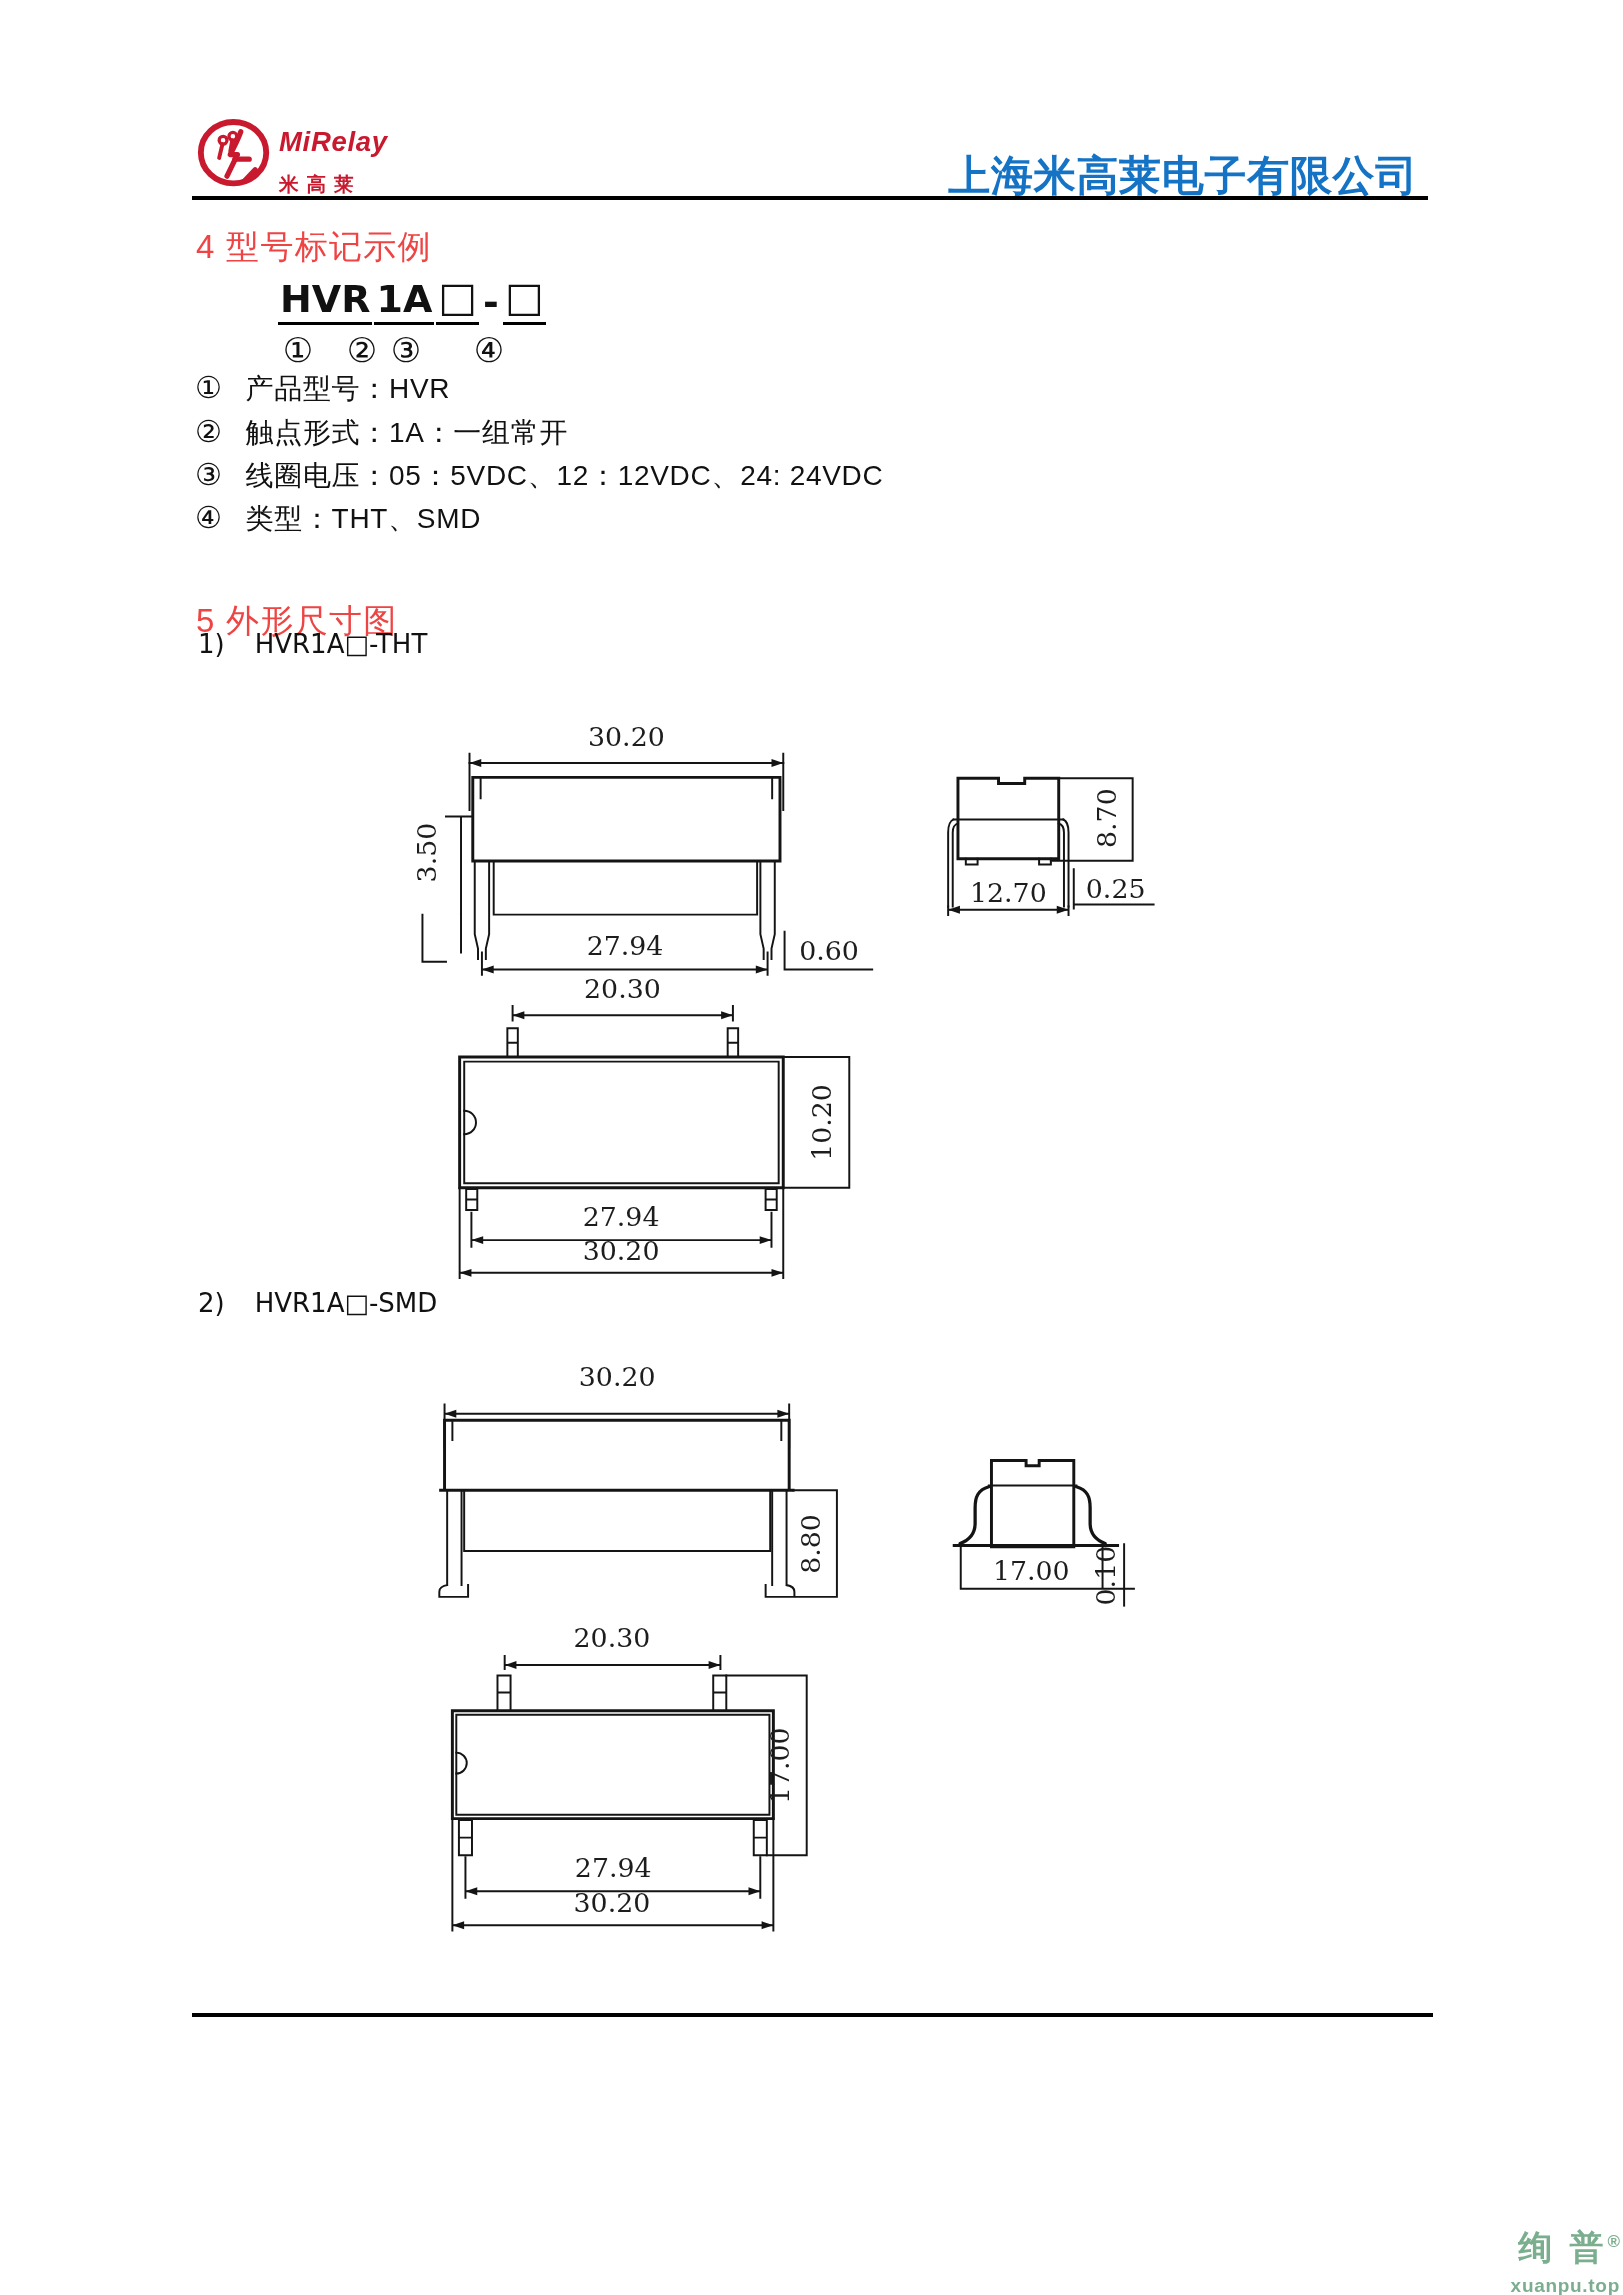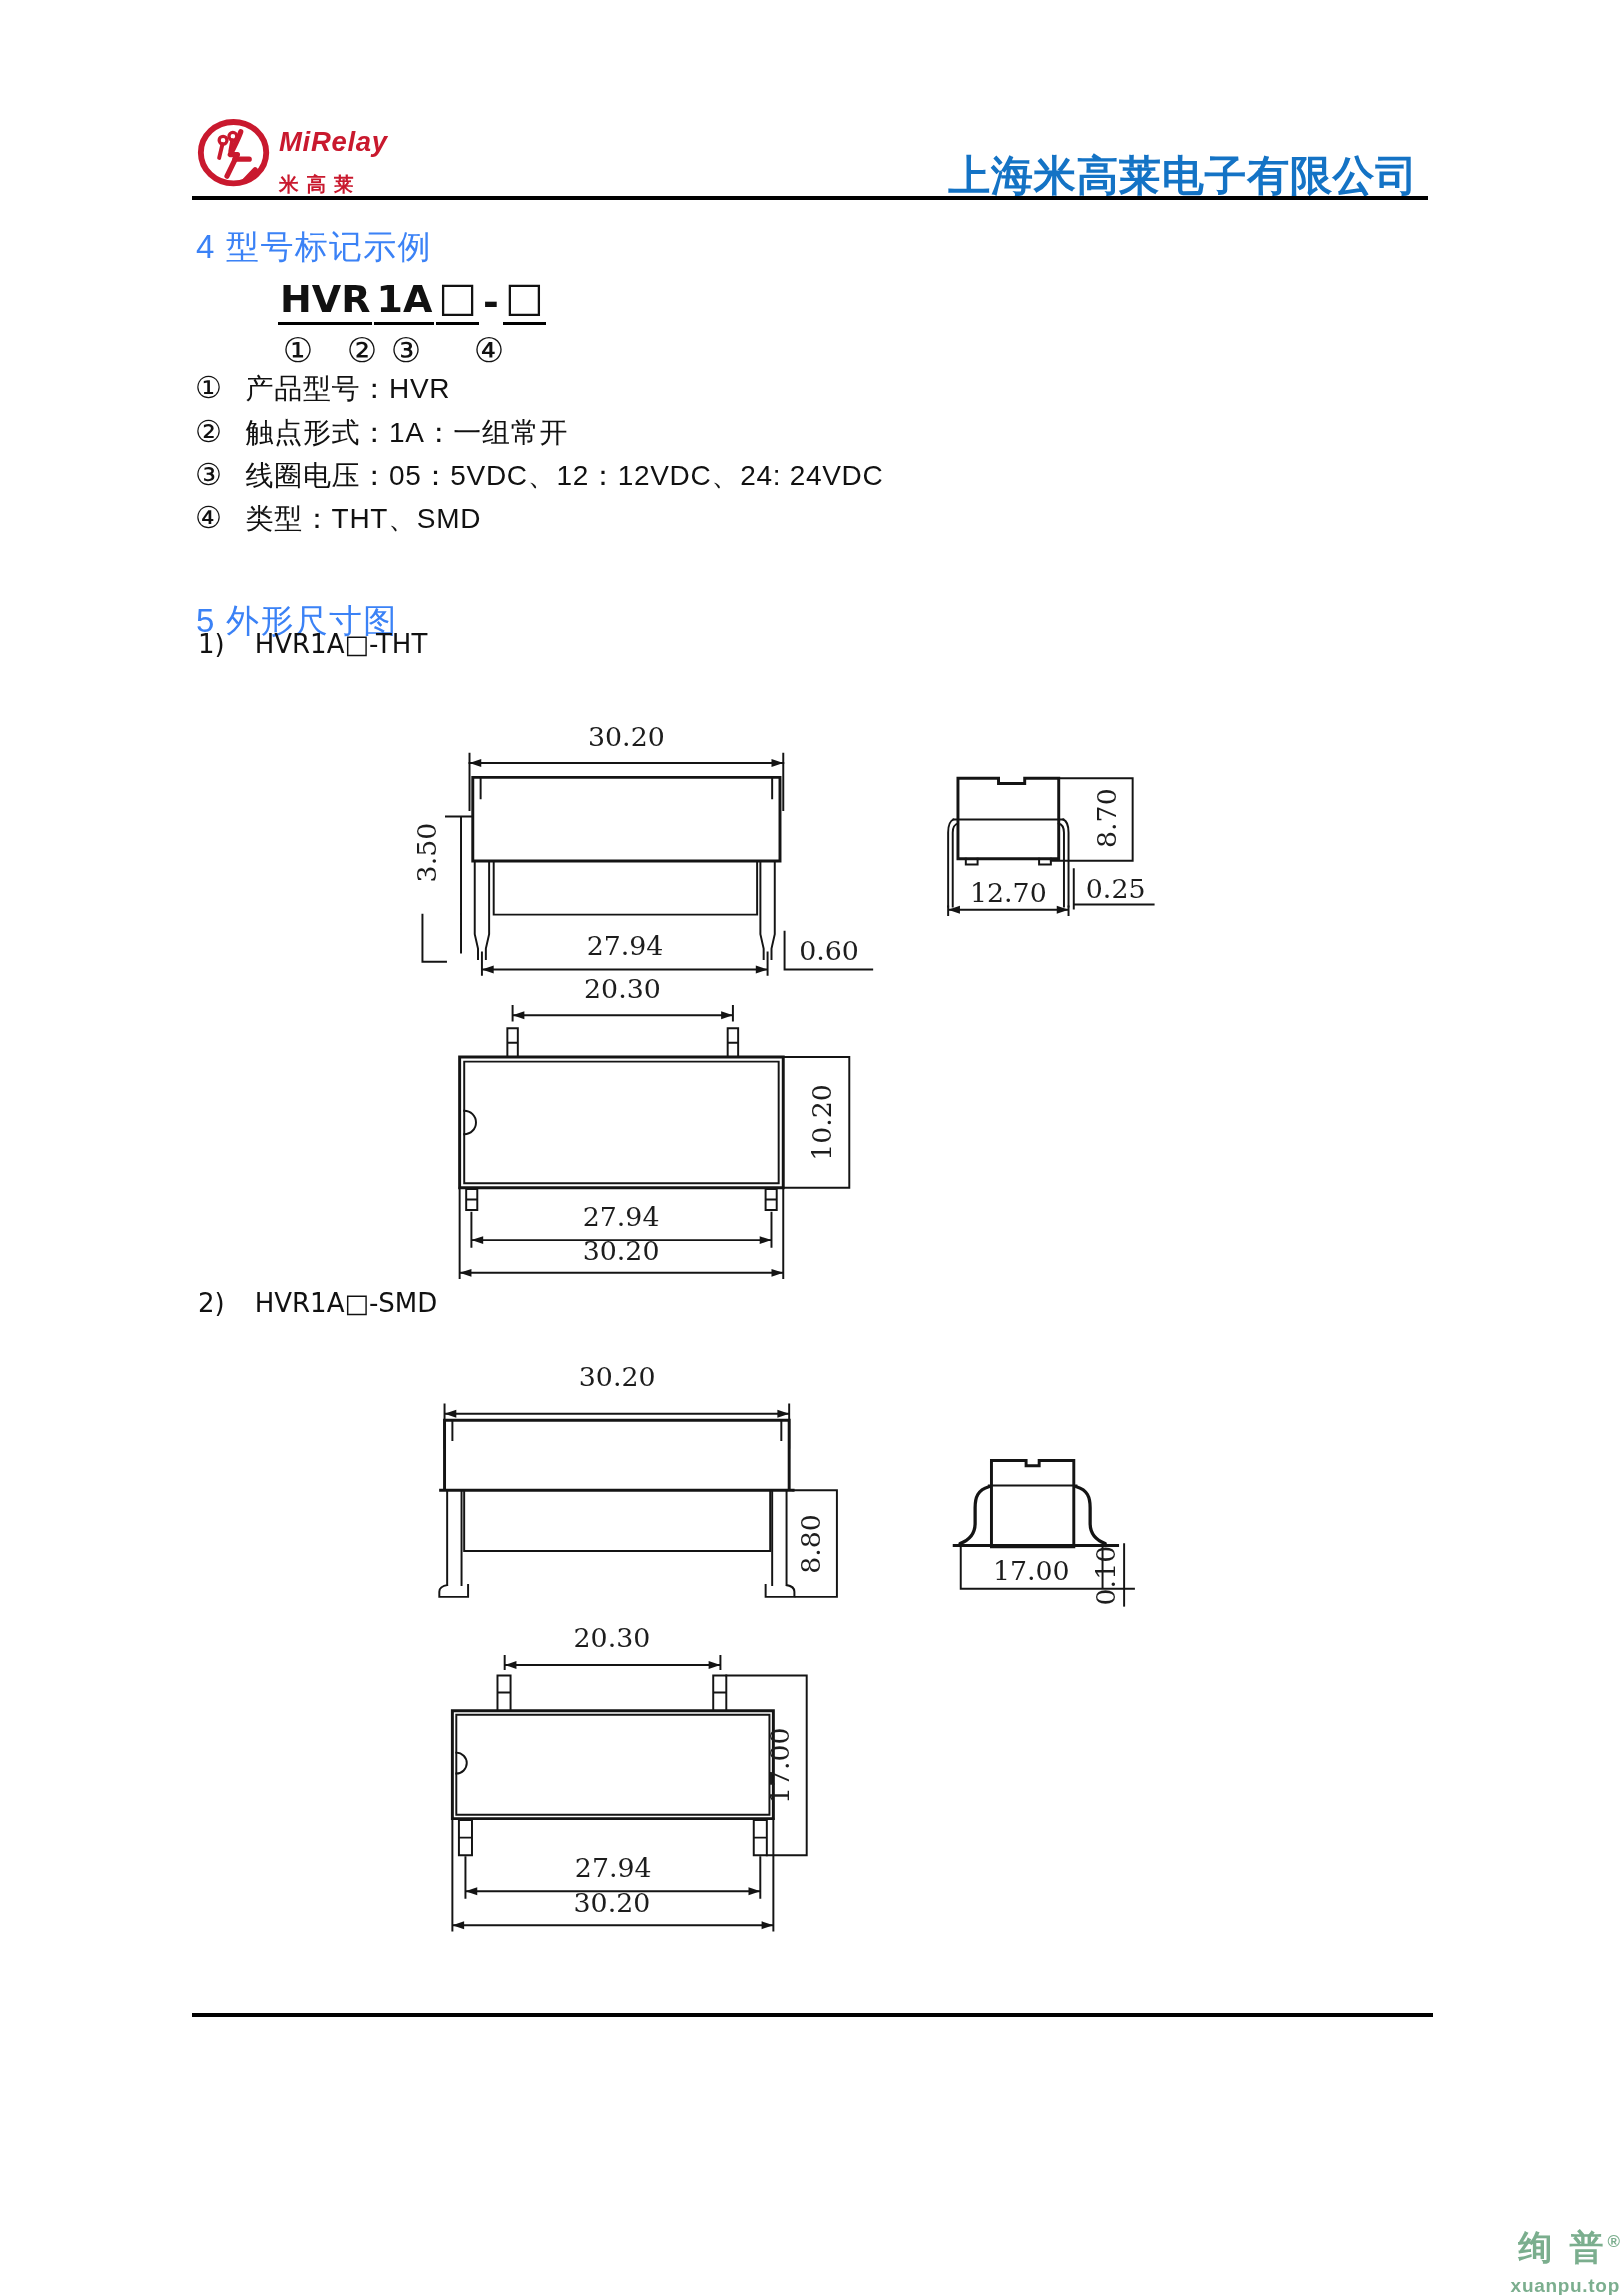--- a/index.html
+++ b/index.html
@@ -7,21 +7,21 @@
     position:relative;width:1623px;height:2295px;background:#ffffff;
     font-family:"Liberation Sans",sans-serif;color:#111;overflow:hidden;
   }
   
   #brand-text{position:absolute;left:279px;top:128px;color:#C9192E;}
   #brand-name{font-size:27.5px;font-weight:700;font-style:italic;letter-spacing:0.7px;line-height:1;}
   #brand-cn{font-size:19.6px;font-weight:700;letter-spacing:7.9px;line-height:1;margin-top:19px;}
   #company{position:absolute;right:205px;top:148px;font-size:42px;font-weight:700;color:#1473C5;letter-spacing:0.7px;white-space:nowrap;}
   .rule{position:absolute;background:#000;height:3.9px;}
   
-  .h-sec{position:absolute;font-size:33px;color:#3b82f6;letter-spacing:1.3px;white-space:nowrap;}
+  .h-sec{position:absolute;font-size:33px;color:#ef4444;letter-spacing:1.3px;white-space:nowrap;}
   .model-row{position:absolute;left:278px;top:277px;display:flex;align-items:flex-end;gap:2px;
     font-family:"DejaVu Sans",sans-serif;font-weight:700;font-size:38px;}
   .model-part{border-bottom:3.3px solid #000;padding:0 2px 3.9px;line-height:1;}
   .model-part.nul{border-bottom:none;}
   .model-part.sq{font-size:41px;}
   .callout{position:absolute;top:330px;transform:translateX(-50%);font-family:"DejaVu Sans",sans-serif;font-size:34px;color:#111;}
   .li-row{position:absolute;left:195px;display:flex;align-items:baseline;gap:23.6px;white-space:nowrap;}
   .li-num{font-family:"DejaVu Sans",sans-serif;font-size:30px;}
   .li-text{font-size:28px;letter-spacing:0.7px;text-align:center;}
   .fig-label{position:absolute;left:198px;display:flex;gap:30px;font-size:26px;white-space:nowrap;font-family:"DejaVu Sans",sans-serif;}

